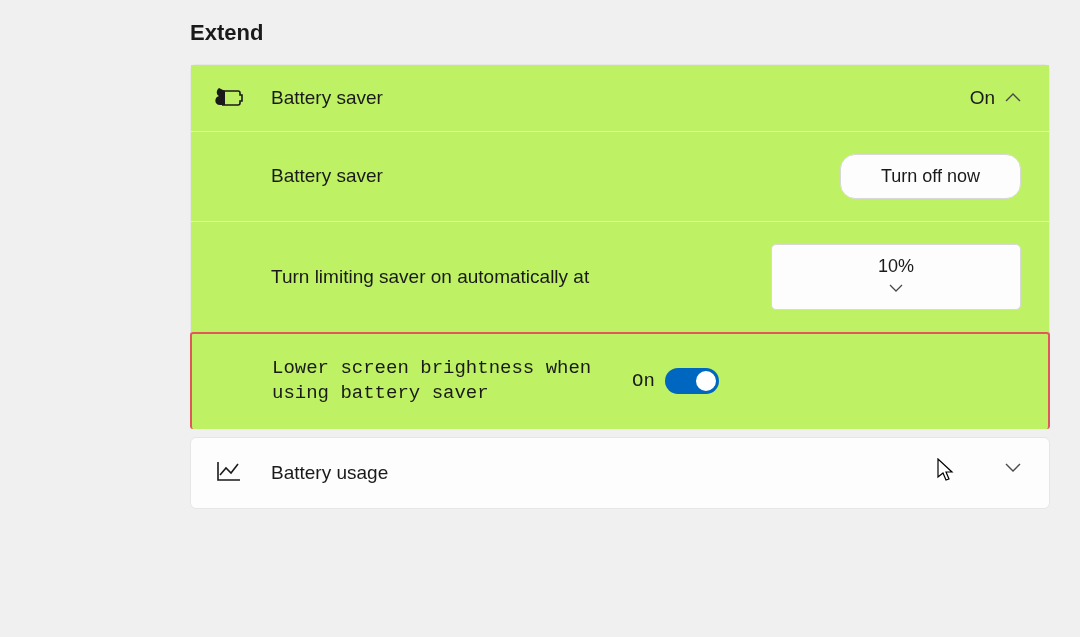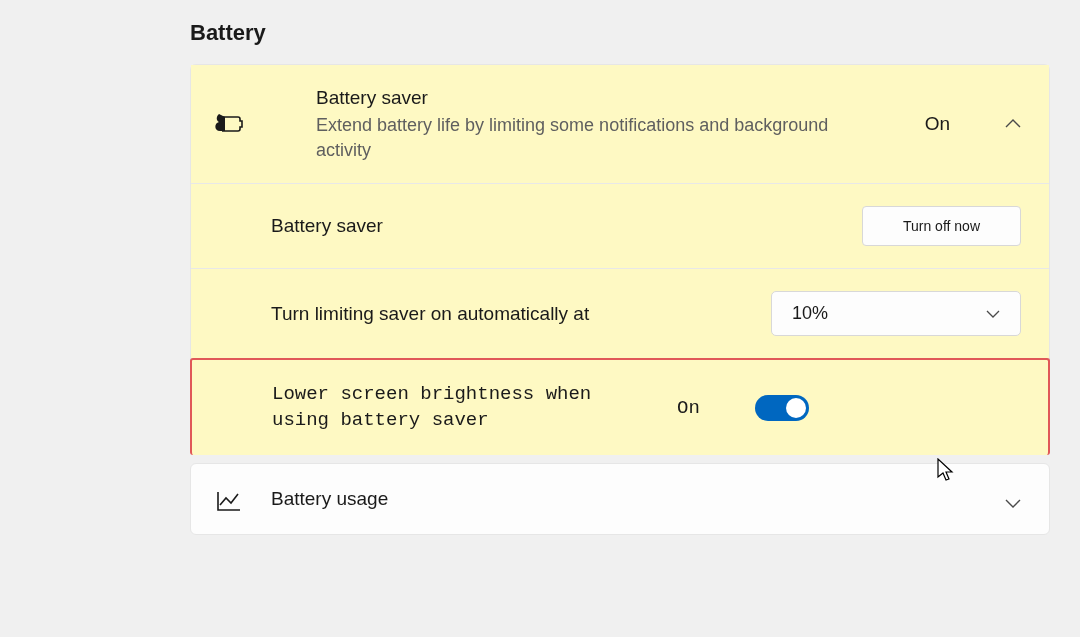--- a/index.html
+++ b/index.html
@@ -24,23 +24,22 @@
       background: #fdfdfd;
       border: 1px solid #e6e6e6;
       border-radius: 6px;
       overflow: visible;
     }
     .card-row {
       display: flex;
       align-items: center;
       padding: 22px 28px;
       border-bottom: 1px solid #e8e8e8;
-      background: #fef9c3;
-      position: relative;
-      gap: 45px;
+      background: #bef264;
+      position: relative;
     }
     .card-row:last-child { border-bottom: none; }
     .card-row.header-row { padding: 20px 28px 20px 22px; }
     .card-row.sub-row { padding-left: 80px; }
     .row-icon {
       width: 32px;
       display: flex;
       align-items: center;
       justify-content: center;
       margin-right: 26px;
@@ -69,40 +68,41 @@
       width: 16px;
       height: 16px;
       display: flex;
       align-items: center;
       justify-content: center;
       color: #4a4a4a;
     }
     .btn {
       background: #fdfdfd;
       border: 1px solid #d8d8d8;
-      border-radius: 4px;
+      border-radius: 15px;
       padding: 11px 40px;
-      font-size: 14px;
+      font-size: 18px;
       color: #1a1a1a;
       cursor: pointer;
       font-family: inherit;
     }
     .select-wrap {
       position: relative;
       background: #fdfdfd;
       border: 1px solid #d8d8d8;
       border-radius: 5px;
       padding: 11px 20px;
       width: 250px;
       display: flex;
       align-items: center;
       justify-content: space-between;
       font-size: 18px;
       color: #1a1a1a;
       cursor: pointer;
+      flex-direction: column;
     }
     .highlight-row {
       border: 2px solid #e05858;
       border-radius: 3px;
       margin: -1px;
       z-index: 2;
       font-family: Liberation Mono, monospace;
     }
     .toggle {
       width: 54px;
@@ -120,49 +120,48 @@
       width: 20px;
       height: 20px;
       background: #fff;
       border-radius: 50%;
     }
     .usage-card {
       margin-top: 8px;
     }
     .usage-row {
       display: flex;
-      align-items: flex-end;
+      align-items: flex-start;
       padding: 22px 28px 22px 22px;
     }
     .brightness-text { max-width: 360px; }
     .cursor {
       position: absolute;
       left: 937px;
       top: 458px;
       pointer-events: none;
     }
   </style>
 </head>
 <body>
 
 <div class="container">
-  <h2 class="section-title">Battery</h2>
+  <h2 class="section-title">Extend</h2>
 
   <div class="card-group">
 
     <div class="card-row header-row">
       <div class="row-icon">
         <svg width="30" height="22" viewBox="0 0 30 22">
           <path d="M 8 4 L 24 4 Q 26 4 26 6 L 26 8 L 28 8 L 28 14 L 26 14 L 26 16 Q 26 18 24 18 L 8 18" fill="none" stroke="#1a1a1a" stroke-width="1.6"></path>
           <path d="M 5 1 C 2 3 2 8 5 9 C 0 10 0 18 6 18 L 11 18 L 11 4 Z" fill="#1a1a1a"></path>
         </svg>
       </div>
       <div class="row-text">
         <div class="row-title">Battery saver</div>
-        <div class="row-sub">Extend battery life by limiting some notifications and background activity</div>
       </div>
       <div class="row-status">On</div>
       <div class="chevron">
         <svg width="16" height="10" viewBox="0 0 16 10">
             <path d="M1 8 L8 1 L15 8" fill="none" stroke="#4a4a4a" stroke-width="1.4"></path>
           </svg>
       </div>
     </div>
 
     <div class="card-row sub-row">

